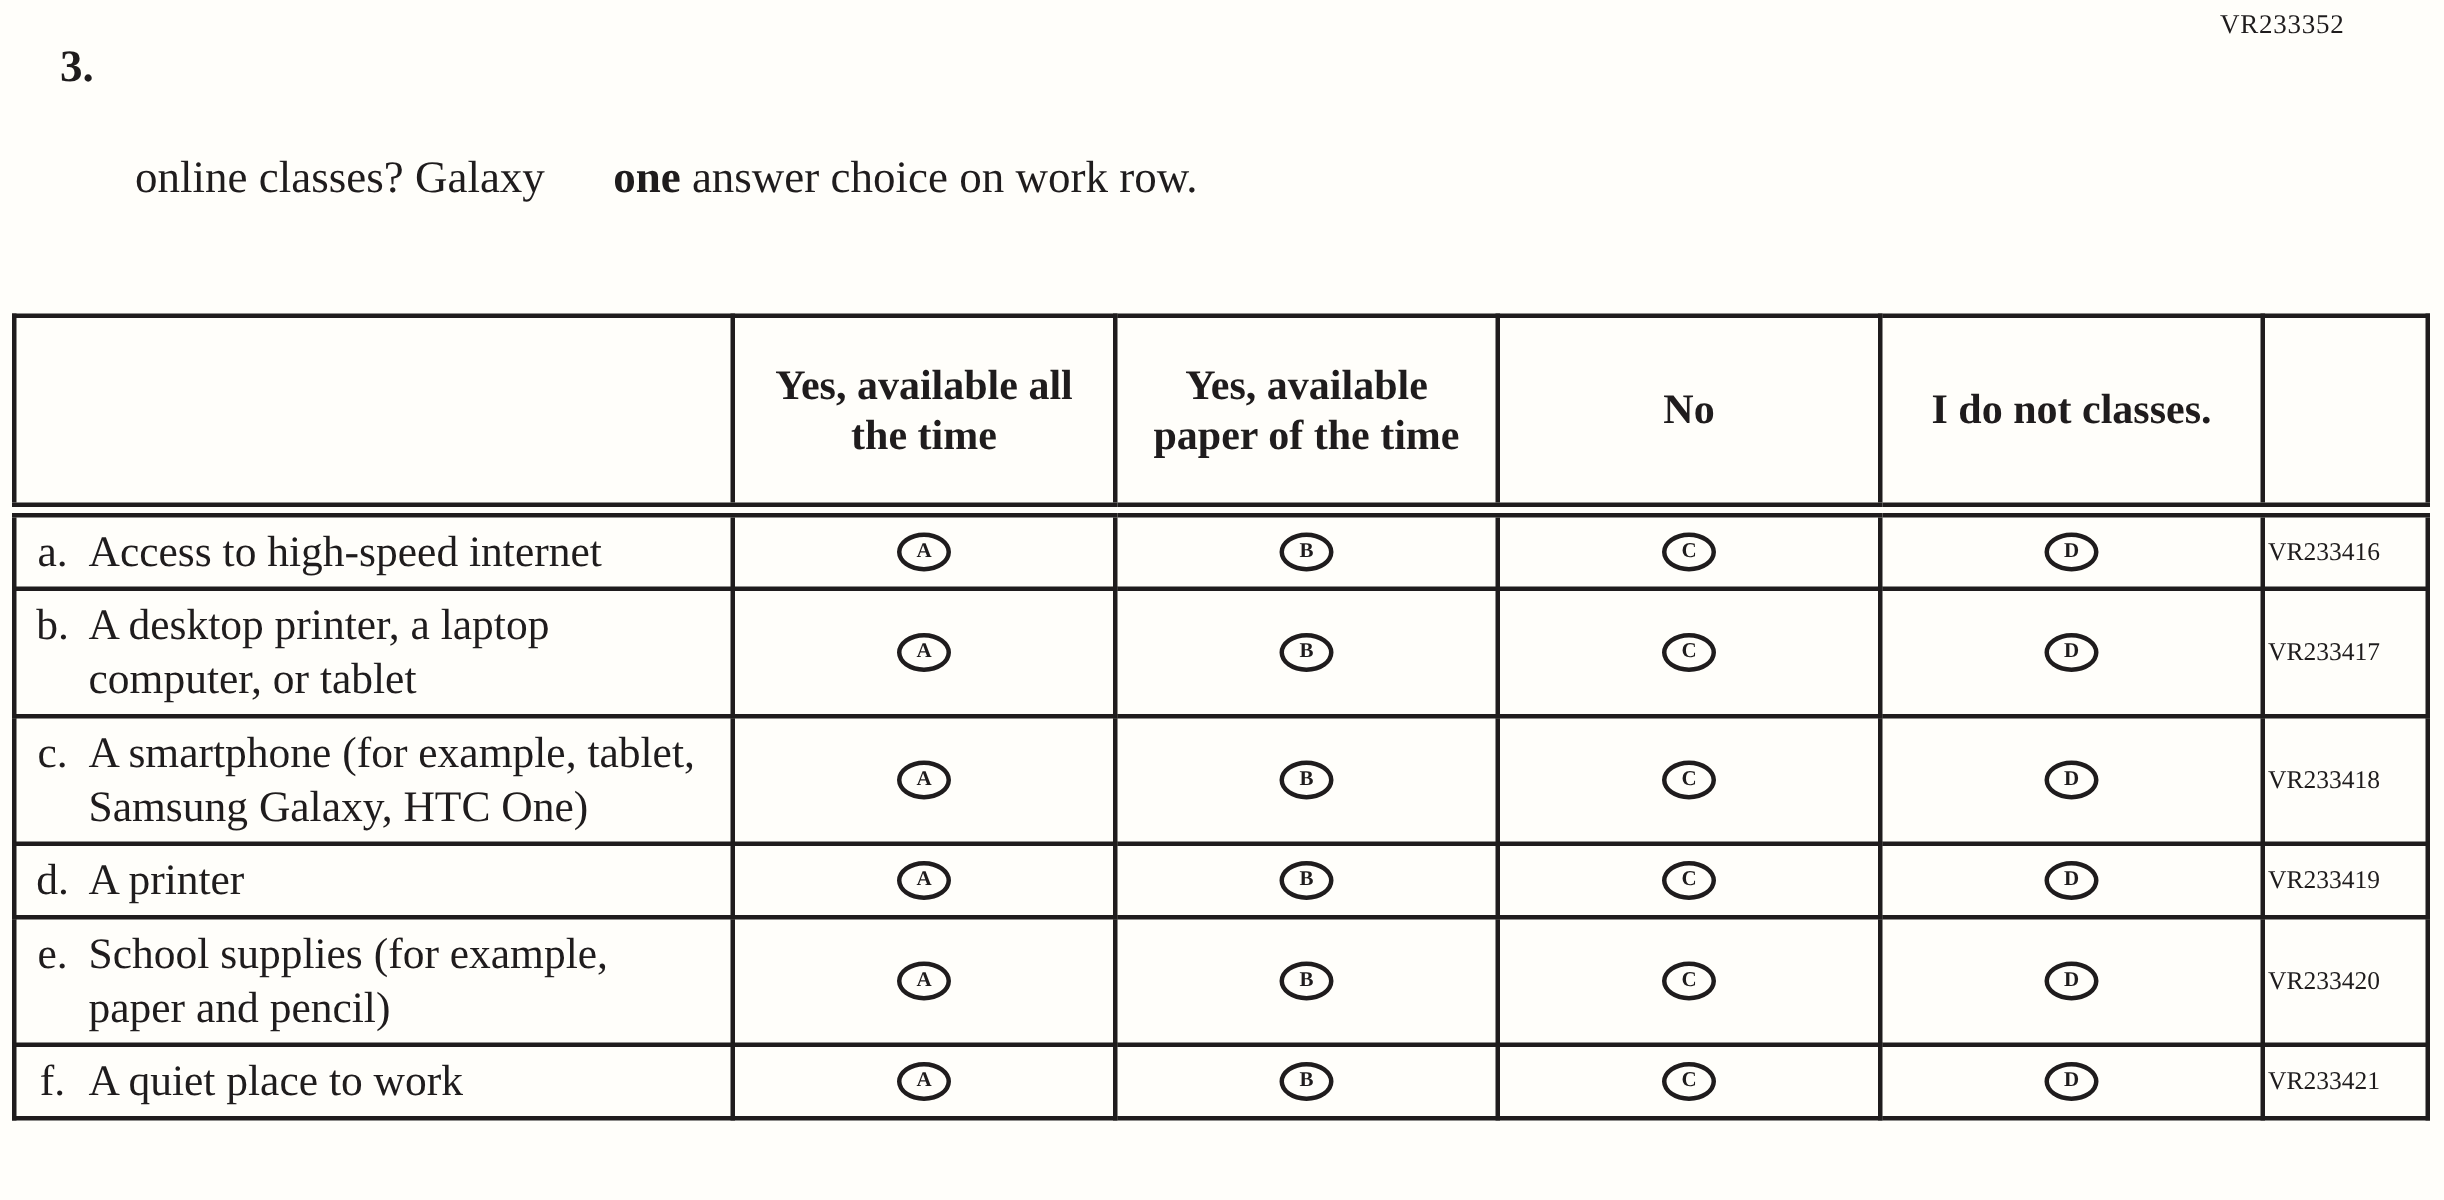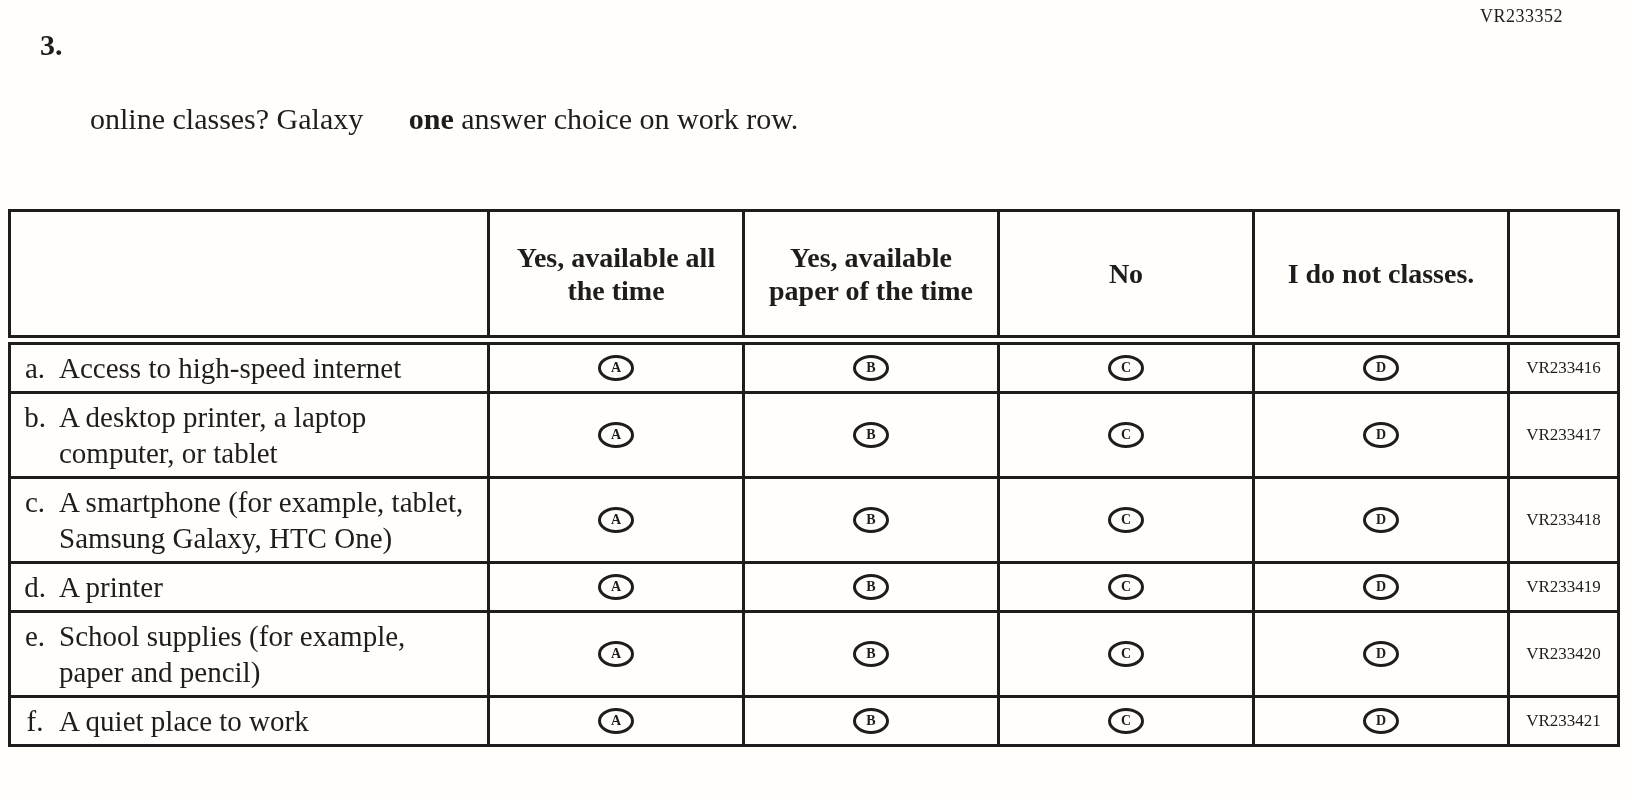--- a/index.html
+++ b/index.html
@@ -92,21 +92,21 @@
     border: 3px solid #1f1c1d;
     border-radius: 50%;
     font-size: 14px;
     line-height: 20px;
     font-weight: bold;
     text-align: center;
     cursor: pointer;
     box-sizing: content-box;
   }
   td.code-cell {
-    text-align: center;
+    text-align: left;
     vertical-align: middle;
     font-size: 17px;
     padding: 2px;
   }
 </style>
 </head>
 <body>
 
 <div class="page">
 

